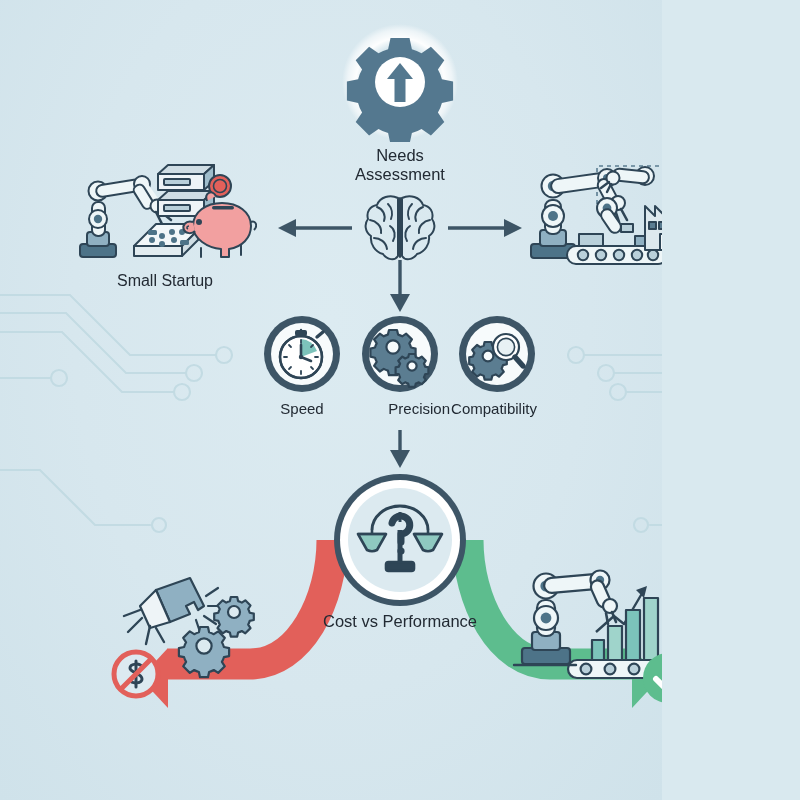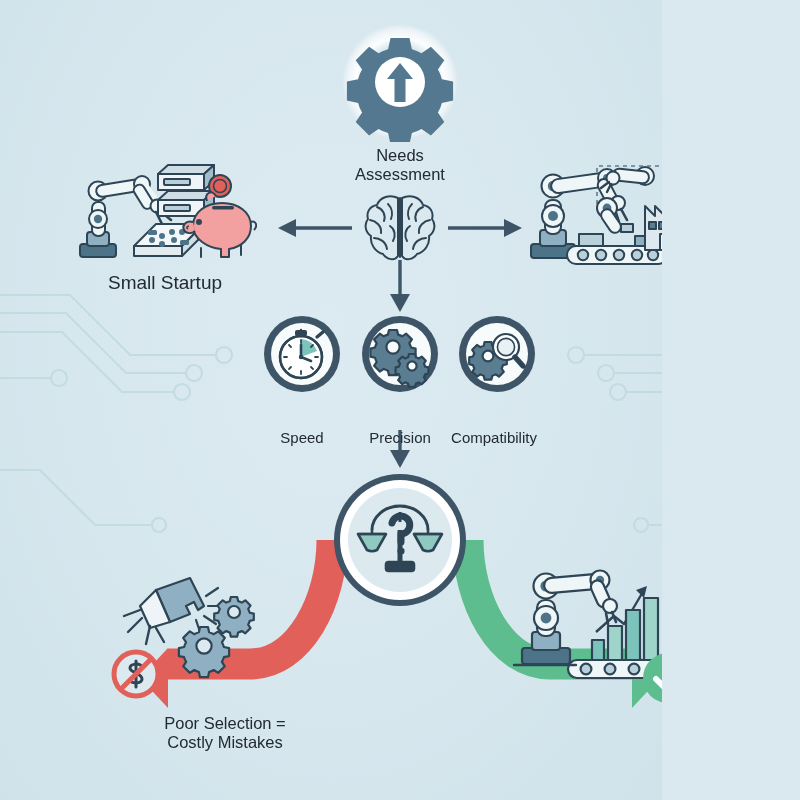--- a/index.html
+++ b/index.html
@@ -5,22 +5,22 @@
   html,body{margin:0;padding:0;background:#d9e9ef;}
   body{width:800px;height:800px;overflow:hidden;
        font-family:"Liberation Sans","DejaVu Sans",sans-serif;}
   #stage{position:relative;width:662px;height:800px;overflow:hidden;
          background:radial-gradient(ellipse at 50% 40%, #dcebf1 0%, #d7e7ee 55%, #cfe2ea 100%);}
   .layer{position:absolute;left:0;top:0;width:800px;height:800px;}
   .node{position:absolute;}
   .lbl{position:absolute;text-align:center;color:#222a33;line-height:1.16;
        white-space:pre-line;}
   .lbl.t16{font-size:16.5px;}
-  .lbl.t15{font-size:15px;margin-top:29px;}
-  .lbl.t17{font-size:19px;}
+  .lbl.t15{font-size:15px;}
+  .lbl.t17{font-size:16px;}
 </style>
 </head>
 <body>
 
 <div id="stage">
 
   <svg class="layer" viewBox="0 0 800 800" xmlns="http://www.w3.org/2000/svg">
     <g fill="none" stroke="#c2dbe3" stroke-width="2.2" stroke-linecap="round" opacity="0.95">
 
       <path d="M-5 295 H70 L130 355 H215"></path>
@@ -316,21 +316,21 @@
                    a13,13 0 0 1 1.2,3 l3.3,0.8 v6 l-3.3,0.8 a13,13 0 0 1 -1.2,3
                    l1.9,2.9 -4.1,4.1 -2.9,-1.9 a13,13 0 0 1 -3,1.2 l-0.8,3.3 h-6
                    l-0.8,-3.3 a13,13 0 0 1 -3,-1.2 l-2.9,1.9 -4.1,-4.1 1.9,-2.9
                    a13,13 0 0 1 -1.2,-3 l-3.3,-0.8 v-6 l3.3,-0.8 a13,13 0 0 1 1.2,-3
                    l-1.9,-2.9 4.1,-4.1 2.9,1.9 a13,13 0 0 1 3,-1.2 z"></path>
           <circle cx="0" cy="0" r="4.6" fill="#f7fbfc"></circle>
         </g>
       </g>
     </svg>
   </div>
-  <div class="lbl t15" style="left:350px;top:400px;width:100px;">Precision</div>
+  <div class="lbl t15" style="left:350px;top:400px;width:100px;text-align:right;">Precision</div>
 
   <div class="node" style="left:457px;top:314px;width:80px;height:80px;">
     <svg width="80" height="80" viewBox="0 0 80 80" xmlns="http://www.w3.org/2000/svg">
       <circle cx="40" cy="40" r="38" fill="#3d5566"></circle>
       <circle cx="40" cy="40" r="31" fill="#f7fbfc"></circle>
       <g stroke="#2e4556" stroke-width="2.2" stroke-linejoin="round">
         <g transform="translate(31,42)" fill="#5b7d91">
           <path d="M-3.4,-14 h6.8 l0.9,3.8 a15,15 0 0 1 3.4,1.4 l3.3,-2.2 4.8,4.8 -2.2,3.3
                    a15,15 0 0 1 1.4,3.4 l3.8,0.9 v6.8 l-3.8,0.9 a15,15 0 0 1 -1.4,3.4
                    l2.2,3.3 -4.8,4.8 -3.3,-2.2 a15,15 0 0 1 -3.4,1.4 l-0.9,3.8 h-6.8
@@ -364,20 +364,21 @@
         <path d="M28 64 L56 64" stroke-width="2.4"></path>
 
         <path d="M84 64 L98 64 L112 64 L103 80 A11 11 0 0 1 93 80 Z" fill="#8fc9c0"></path>
         <path d="M84 64 L112 64" stroke-width="2.4"></path>
 
         <path d="M62 53 A9 9 0 1 1 71 64 L71 72" stroke-width="7" stroke-linecap="round" fill="none"></path>
         <circle cx="71" cy="81" r="3.6" fill="#2e4556" stroke="none"></circle>
       </g>
     </svg>
   </div>
+  <div class="lbl t16" style="left:280px;top:612px;width:240px;">Cost vs Performance</div>
 
   <div class="node" style="left:120px;top:570px;width:160px;height:120px;">
     <svg width="160" height="120" viewBox="0 0 160 120" xmlns="http://www.w3.org/2000/svg">
 
       <g stroke="#2e4556" stroke-width="2.2" stroke-linejoin="round">
         <path d="M36 20 L70 8 L84 36 L78 40 L74 32 L66 36 L70 44 L50 52 Z" fill="#8fb0c2"></path>
         <path d="M36 20 L50 52 L30 58 L20 36 Z" fill="#eef4f7"></path>
         <g stroke-linecap="round" fill="none" stroke-width="2.4">
           <path d="M20 40 L4 46"></path>
             <path d="M22 48 L8 62"></path>
@@ -418,22 +419,20 @@
   <div class="node" style="left:108px;top:646px;width:56px;height:56px;">
     <svg width="56" height="56" viewBox="0 0 56 56" xmlns="http://www.w3.org/2000/svg">
       <circle cx="28" cy="28" r="22" fill="#dceaf0" stroke="#e2605a" stroke-width="5"></circle>
       <g stroke="#2e4556" stroke-width="3" stroke-linecap="round" fill="none">
         <path d="M28 15 L28 41"></path>
         <path d="M34 21 C34 17, 22 17, 22 22 C22 27, 34 27, 34 33 C34 38, 22 38, 22 34"></path>
       </g>
       <line x1="13" y1="43" x2="43" y2="13" stroke="#e2605a" stroke-width="5" stroke-linecap="round"></line>
     </svg>
   </div>
-  <div class="lbl t16" style="left:110px;top:714px;width:230px;">Poor Selection =
-Costly Mistakes</div>
 
   <div class="node" style="left:510px;top:566px;width:170px;height:120px;">
     <svg width="170" height="120" viewBox="0 0 170 120" xmlns="http://www.w3.org/2000/svg">
 
       <g stroke="#2e4556" stroke-width="2.2" stroke-linejoin="round">
         <path d="M86 66 L104 50 L114 58 L134 24" fill="none" stroke-width="2.4"></path>
         <polygon points="126,24 137,20 134,32" fill="#2e4556" stroke="none"></polygon>
         <rect x="82" y="74" width="12" height="20" fill="#7cc3bb"></rect>
         <rect x="98" y="60" width="14" height="34" fill="#9fd4cb" stroke="#2e4556"></rect>
         <rect x="116" y="44" width="14" height="50" fill="#7cc3bb"></rect>

